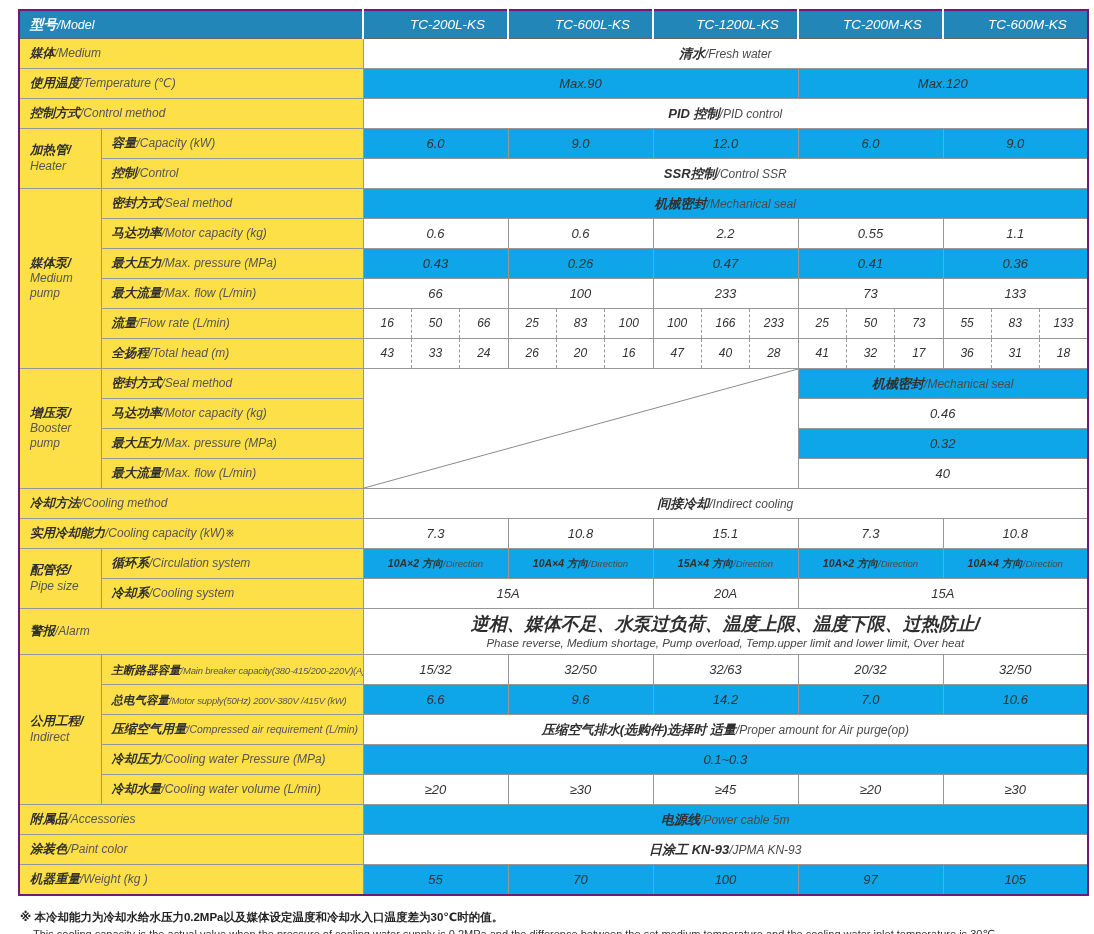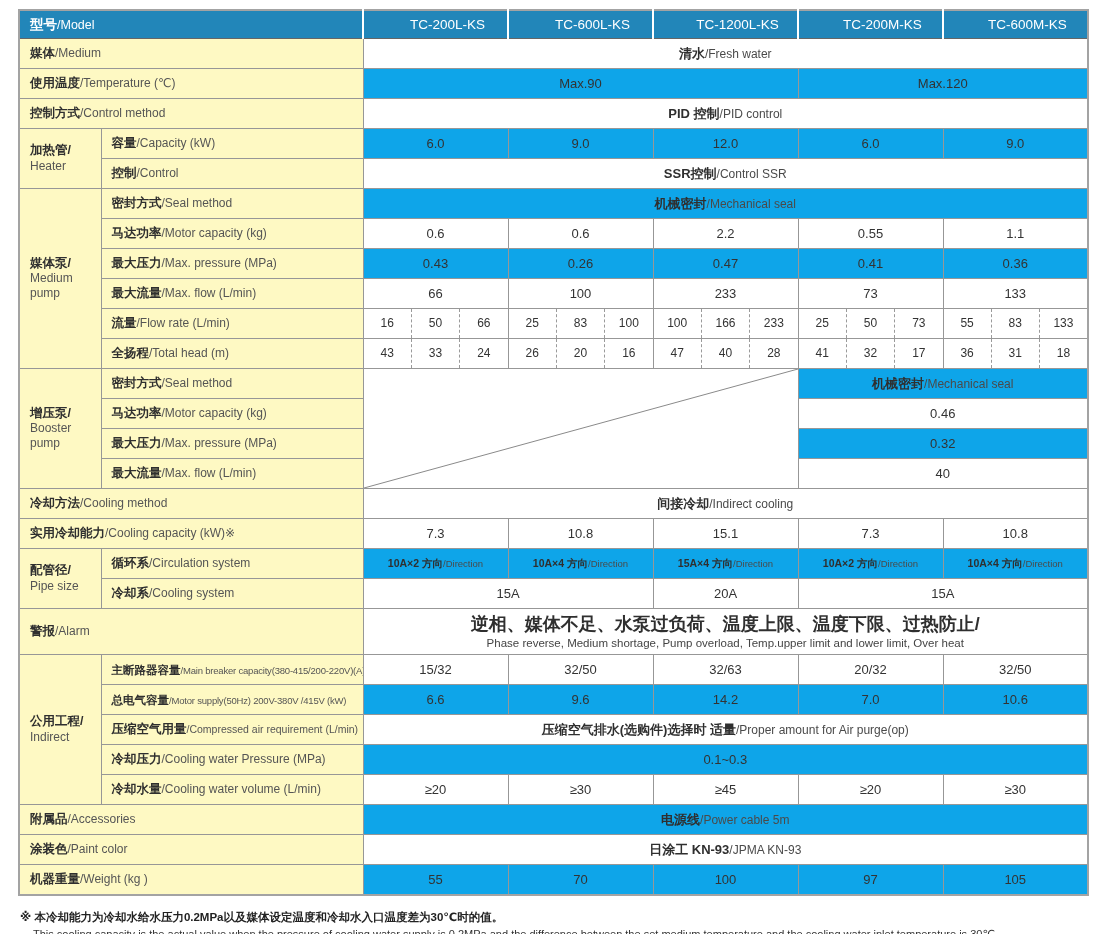--- a/index.html
+++ b/index.html
@@ -7,21 +7,22 @@
     width:1094px;height:934px;overflow:hidden;
     font-family:"Liberation Sans","DejaVu Sans",sans-serif;
     color:#333;
     -webkit-font-smoothing:antialiased;
   }
   .sheet{padding:9px 0 0 18px;}
   table.spec{
     border-collapse:collapse;
     table-layout:fixed;
     width:1044px;
-    border:2px solid #a3a3a3;
+    border:2px solid #701a75;
+    font-style:italic;
   }
   col.c-group{width:82px;}
   col.c-label{width:262px;}
   col.c-model{width:145px;}
   td,th{
     border:1px solid #979797;
     padding:0 4px;
     font-size:13px;
     text-align:center;
     vertical-align:middle;
@@ -37,21 +38,21 @@
     border:1px solid #2286b9;
     border-left:2px solid #ffffff;
     border-bottom:1px solid #666666;
     font-size:13.5px;
     padding-left:28px;
   }
   thead th:first-child{border-left:1px solid #2286b9;text-align:left;padding-left:10px;}
   thead th .cn{font-weight:bold;}
   thead th .en{font-size:12.5px;}
   td.group-cell,td.label-cell{
-    background:#fef9c3;
+    background:#fde047;
     text-align:left;
     padding-left:10px;
     margin-left:12px;
   }
   td.group-cell{white-space:normal;line-height:1.25;}
   .g-cn{font-weight:bold;color:#2f2f2f;font-size:12.5px;display:block;}
   .g-en{color:#555;font-size:12px;display:block;}
   .l-cn{font-weight:bold;color:#2f2f2f;font-size:12.5px;}
   .l-en{color:#555;font-size:12px;}
   td.label-cell.sz-s .l-en{font-size:9.5px;letter-spacing:-0.2px;}

